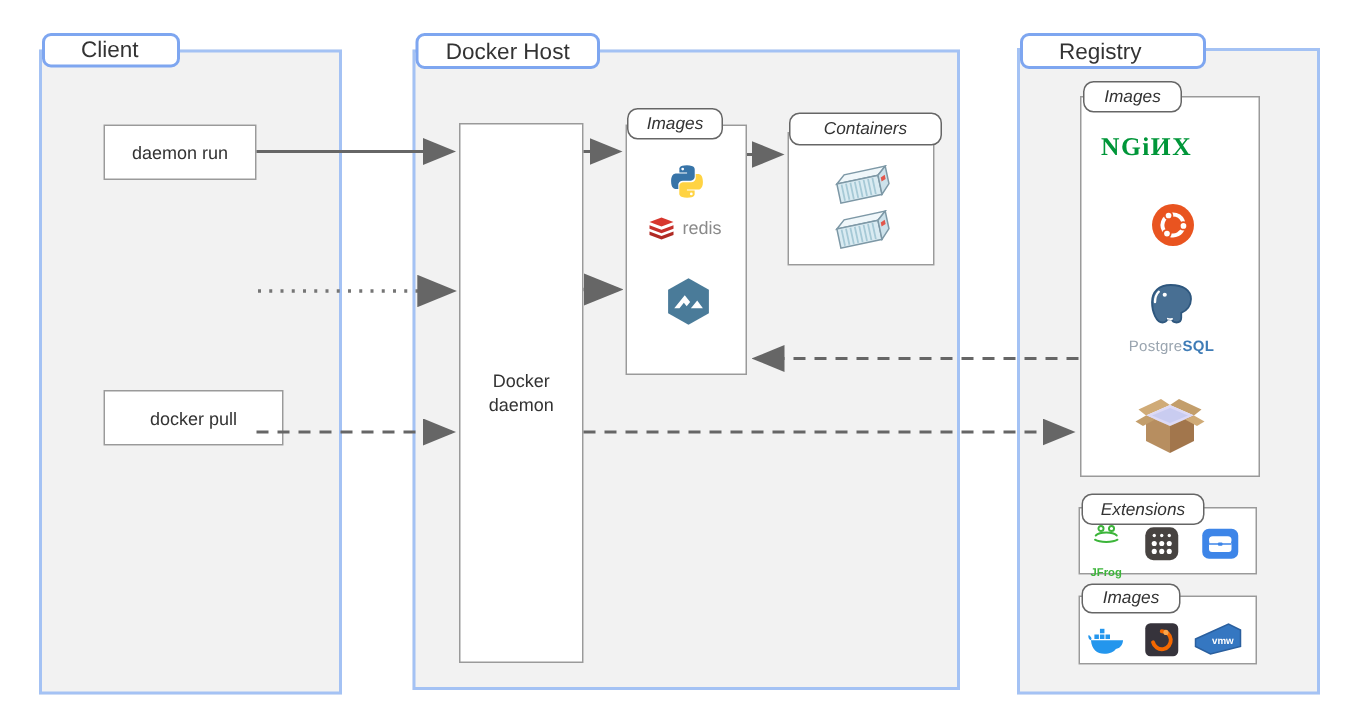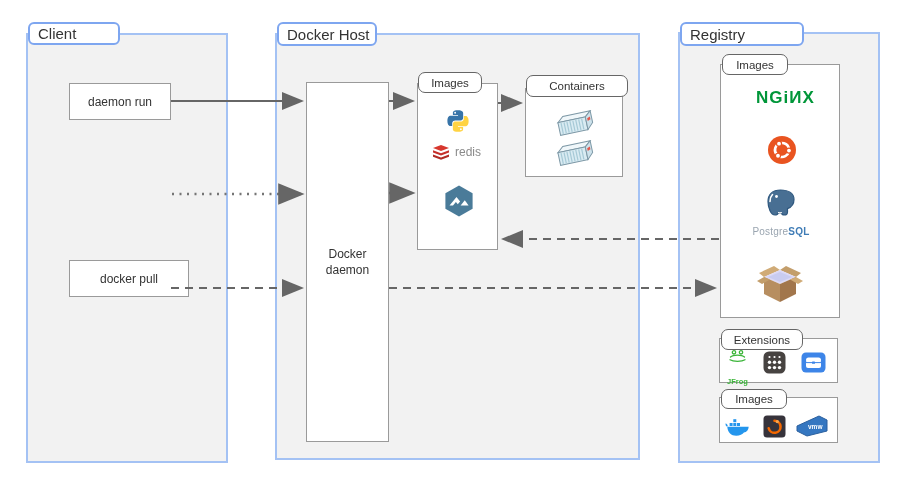--- a/index.html
+++ b/index.html
@@ -5,32 +5,32 @@
   html,body{margin:0;padding:0;background:#ffffff;}
   .canvas{
     position:relative;width:898px;height:480px;
     font-family:"Liberation Sans", sans-serif;color:#333;overflow:hidden;background:#fff;
   }
   .group{
     position:absolute;background:#f2f2f2;border:2px solid #a4c2f4;box-sizing:border-box;
   }
   .group-tab{
     position:absolute;background:#ffffff;border:2px solid #7ea6f0;border-radius:6px;
-    display:flex;align-items:center;padding:0 8px;font-size:15px;color:#333;
+    display:flex;align-items:center;padding:0 24px;font-size:15px;color:#333;
     box-sizing:border-box;z-index:3;white-space:nowrap;
   }
   .node{
     position:absolute;background:#ffffff;border:1px solid #9a9a9a;box-sizing:border-box;
     display:flex;align-items:center;justify-content:center;font-size:12px;color:#333;
     z-index:2;text-align:center;
   }
   .sub-tab{
     position:absolute;background:#ffffff;border:1.5px solid #666;border-radius:7px;
     display:flex;align-items:center;justify-content:center;font-size:11.5px;color:#333;
-    box-sizing:border-box;z-index:4;white-space:nowrap;padding:0 0;
+    box-sizing:border-box;z-index:4;white-space:nowrap;padding:0 0;font-style:italic;
   }
   .icon-abs{position:absolute;z-index:3;display:flex;align-items:center;justify-content:center;}
   .redis-row{gap:5px;}
   .redis-label{font-size:12px;color:#8a8a8a;}
   .nginx-text{font-size:17px;font-weight:800;color:#009639;letter-spacing:1px;}
   .pg-label{font-size:10px;letter-spacing:.2px;}
   .pg-gray{color:#9aa5b0;}
   .pg-blue{color:#3f7cb6;font-weight:bold;}
   .jfrog-wrap{display:flex;flex-direction:column;align-items:center;line-height:1;}
   .jfrog-label{font-size:7.5px;color:#3cb53a;font-weight:bold;margin-top:15px;}
@@ -42,21 +42,21 @@
 
 <div class="canvas">
 
   <div class="group" style="left:26px;top:33px;width:202px;height:430px;"></div>
   <div class="group" style="left:275px;top:33px;width:365px;height:427px;"></div>
   <div class="group" style="left:678px;top:32px;width:202px;height:431px;"></div>
 
   <div class="group-tab" style="left:28px;top:22px;width:92px;height:23px;">
     <span>Client</span>
   </div>
-  <div class="group-tab" style="left:277px;top:22px;width:100px;height:24px;">
+  <div class="group-tab" style="left:277px;top:22px;width:123px;height:24px;justify-content:center;">
     <span>Docker Host</span>
   </div>
   <div class="group-tab" style="left:680px;top:22px;width:124px;height:24px;">
     <span>Registry</span>
   </div>
 
   <div class="node" style="left:69px;top:83px;width:102px;height:37px;">
     <span>daemon run</span>
   </div>
   <div class="node" style="left:69px;top:260px;width:120px;height:37px;">
@@ -124,21 +124,21 @@
         <polygon points="36.5,10.8 39.5,9.6 39.5,12.4 36.5,13.6" fill="#e2574c"></polygon>
       </g>
     </svg>
   </div>
 
   <div class="node" style="left:720px;top:64px;width:120px;height:254px;"></div>
   <div class="sub-tab" style="left:722px;top:54px;width:66px;height:21px;">
     <span>Images</span>
   </div>
 
-  <div class="icon-abs nginx-text" style="left:756px;top:88px;">
+  <div class="icon-abs nginx-text" style="left:734px;top:88px;font-family:Liberation Serif, serif;">
     <span>NGiИX</span>
   </div>
 
   <div class="icon-abs" style="left:767px;top:135px;">
     <svg width="30" height="30" viewBox="0 0 30 30">
       <circle cx="15" cy="15" r="14" fill="#e95420"></circle>
       <circle cx="15" cy="15" r="7" fill="none" stroke="#fff" stroke-width="2.6" stroke-dasharray="11.66 3" transform="rotate(17 15 15)"></circle>
       <circle cx="21.97" cy="15.61" r="3.1" fill="#e95420"></circle>
         <circle cx="21.97" cy="15.61" r="1.9" fill="#fff"></circle>
       <circle cx="10.98" cy="20.73" r="3.1" fill="#e95420"></circle>

